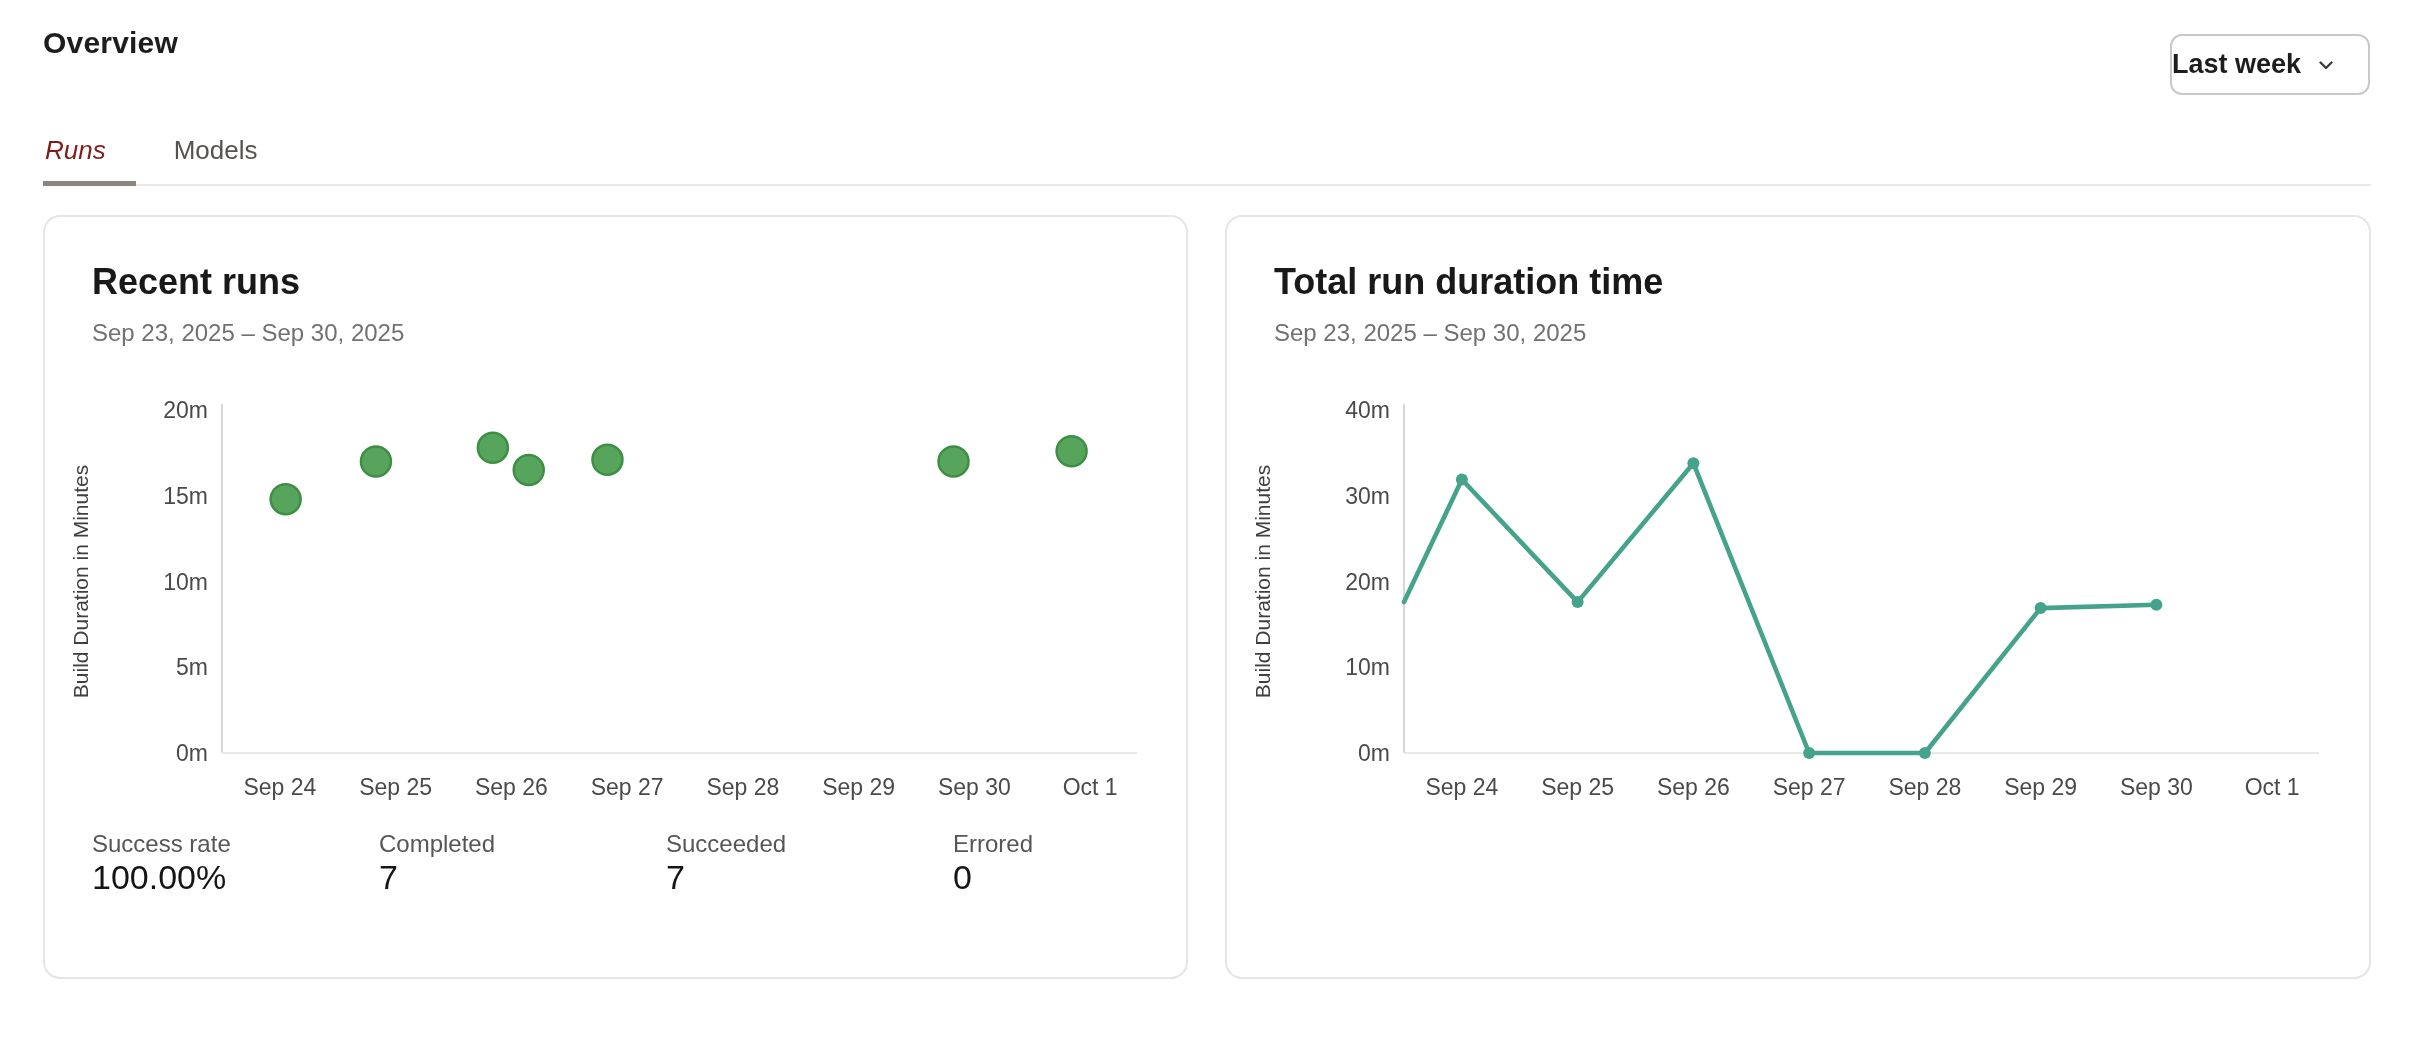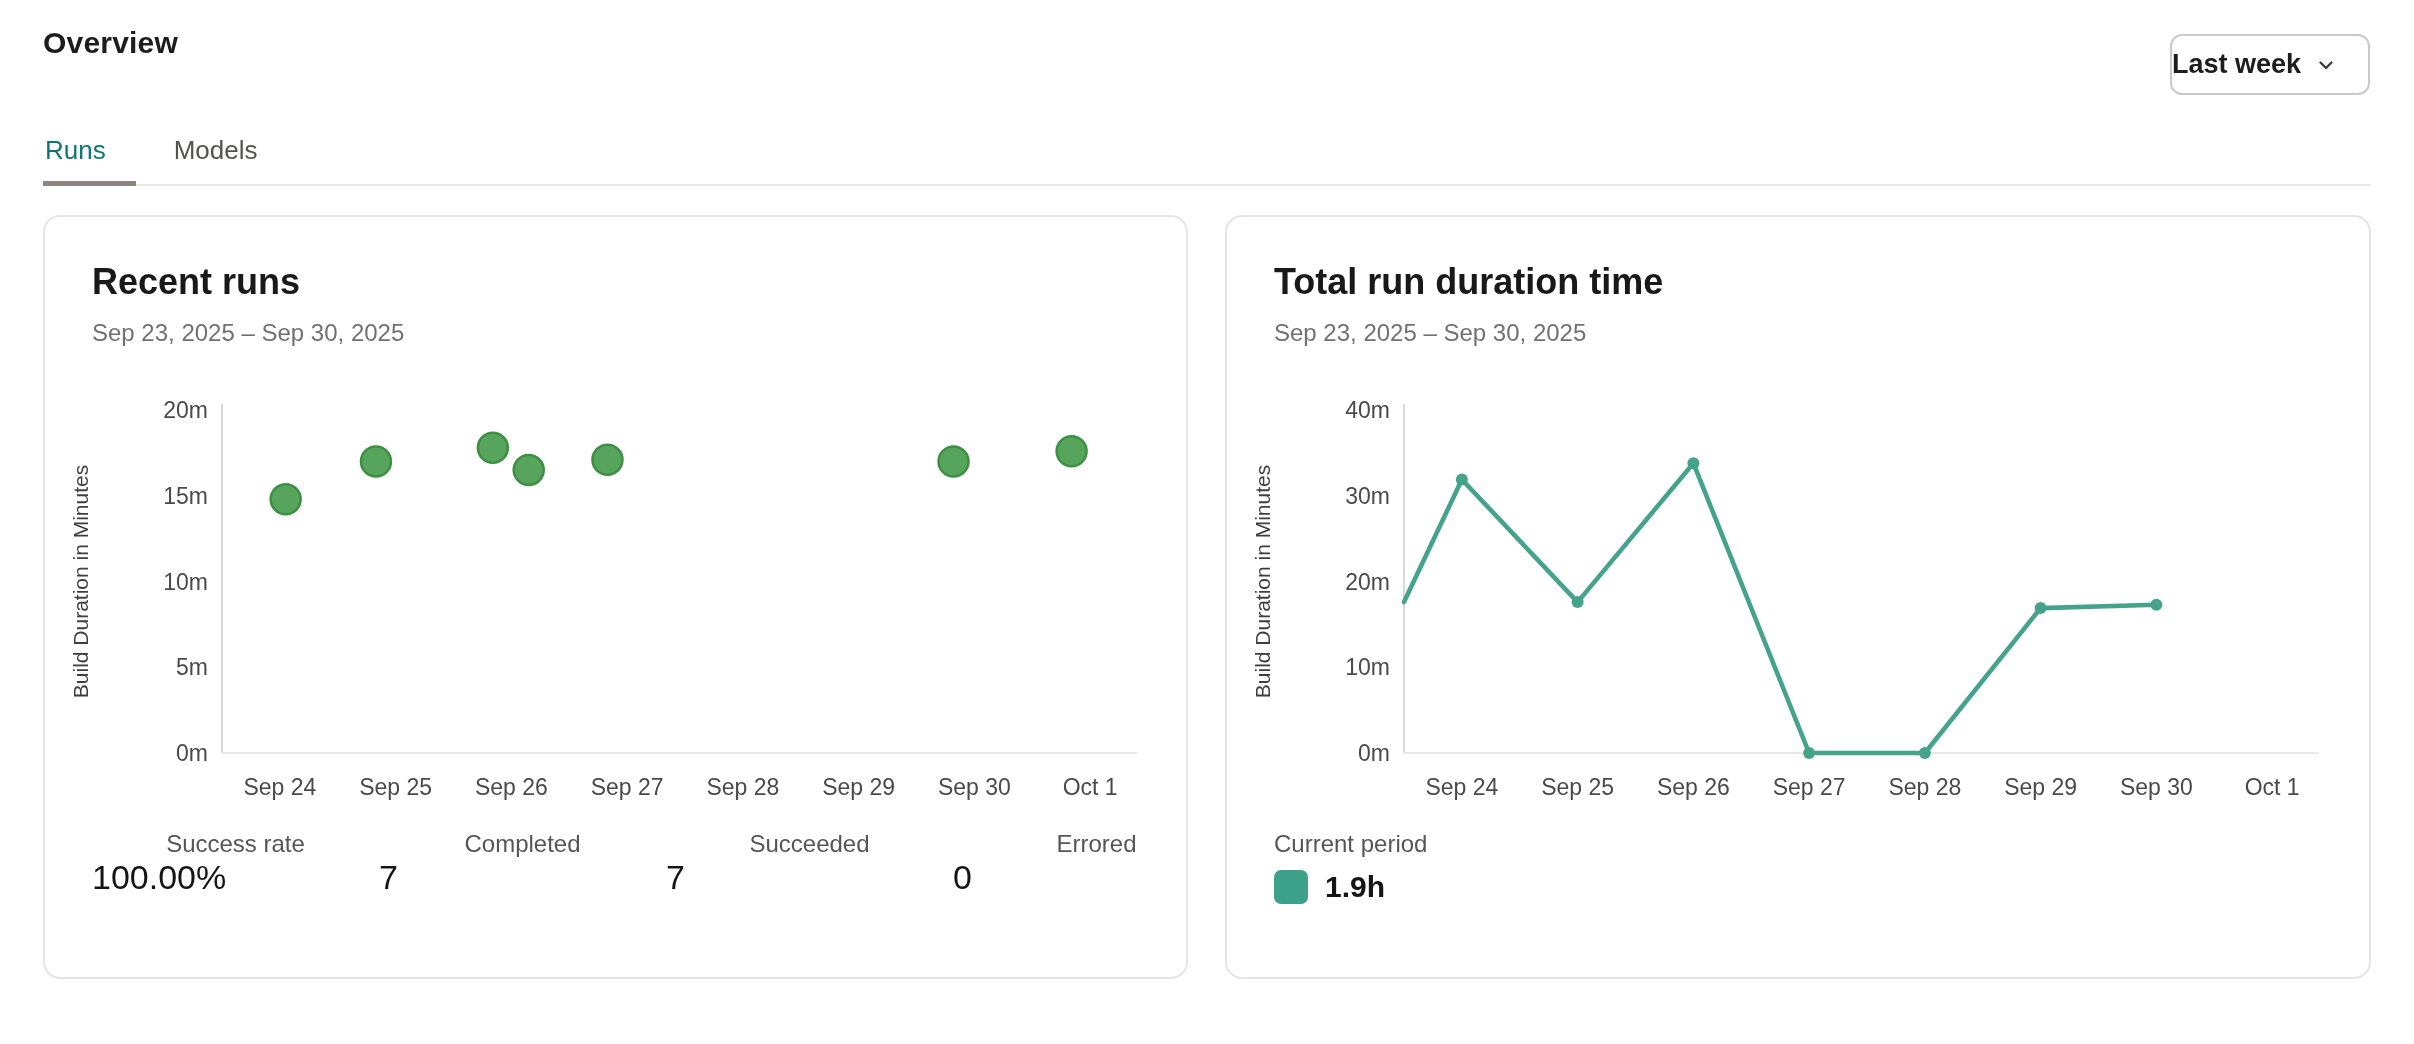--- a/index.html
+++ b/index.html
@@ -22,40 +22,40 @@
 
   .tabbar {
     position: absolute; left: 43px; top: 135px; width: 2328px;
     border-bottom: 2px solid #e9e8e6;
     display: flex; align-items: flex-end;
   }
   .tab {
     font-size: 26px; color: #56524e; padding: 0 2px 15px 2px;
     border-bottom: 5px solid transparent; margin-bottom: -2px; cursor: pointer;
   }
-  .tab.active { color: #0f766e; border-bottom-color: #8b8580; padding-right: 30px; }
+  .tab.active { color: #7f1d1d; border-bottom-color: #8b8580; padding-right: 30px; font-style: italic; }
   .tab + .tab { margin-left: 36px; }
 
   .card {
     position: absolute; top: 215px; height: 764px;
     background: #fff; border: 2px solid #e5e5e3; border-radius: 17px;
   }
   .card.left  { left: 43px;   width: 1145px; }
   .card.right { left: 1225px; width: 1146px; }
 
   .card-title { position: absolute; left: 47px; top: 44px; font-size: 36px; font-weight: 700; color: #191919; }
   .card-date  { position: absolute; left: 47px; top: 102px; font-size: 24px; color: #717171; }
 
   .chart-svg { position: absolute; left: 17px; top: 175px; }
 
   .stats {
     position: absolute; left: 47px; top: 612px;
     display: grid; grid-template-columns: repeat(4, 287px);
   }
-  .stat-label { font-size: 24px; color: #565656; line-height: 30px; text-align: center; }
+  .stat-label { font-size: 24px; color: #565656; line-height: 30px; }
   .stat-value { font-size: 34px; font-weight: 400; color: #151515; line-height: 36px; }
 
   .legend { position: absolute; left: 47px; top: 612px; }
   .legend-label { font-size: 24px; color: #565656; line-height: 30px; }
   .legend-row { display: flex; align-items: center; margin-top: 11px; }
   .legend-swatch { width: 34px; height: 34px; border-radius: 7px; background: #3da189; }
   .legend-value { font-size: 30px; font-weight: 700; color: #151515; margin-left: 17px; }
 </style>
 </head>
 <body>
@@ -146,20 +146,13 @@
       <text x="26" y="189.5" text-anchor="middle" font-size="21" fill="#3f3f3f" transform="rotate(-90 26 189.5)" font-family="Liberation Sans, sans-serif">Build Duration in Minutes</text>
       <polyline points="160.0,210.1 217.9,87.5 333.6,210.1 449.4,71.2 565.1,361.0 680.9,361.0 796.6,216.1 912.4,212.7" fill="none" stroke="#46a38b" stroke-width="4.6" stroke-linejoin="round" stroke-linecap="round"></polyline>
       <circle cx="217.875" cy="87.45749999999998" r="6" fill="#46a38b"></circle>
       <circle cx="333.625" cy="210.07999999999998" r="6" fill="#46a38b"></circle>
       <circle cx="449.375" cy="71.16500000000002" r="6" fill="#46a38b"></circle>
       <circle cx="565.125" cy="361" r="6" fill="#46a38b"></circle>
       <circle cx="680.875" cy="361" r="6" fill="#46a38b"></circle>
       <circle cx="796.625" cy="216.0825" r="6" fill="#46a38b"></circle>
       <circle cx="912.375" cy="212.6525" r="6" fill="#46a38b"></circle>
     </svg>
-  <div class="legend">
-    <div class="legend-label">Current period</div>
-    <div class="legend-row">
-      <span class="legend-swatch" style="background: rgb(61, 161, 137);"></span>
-      <span class="legend-value">1.9h</span>
-    </div>
-  </div>
 </section>
 
 </body></html>

